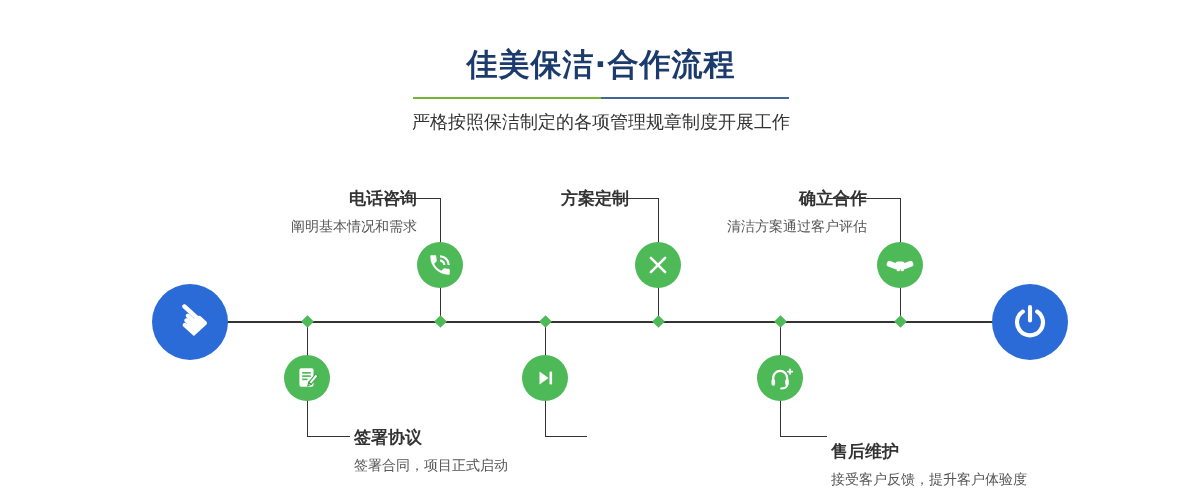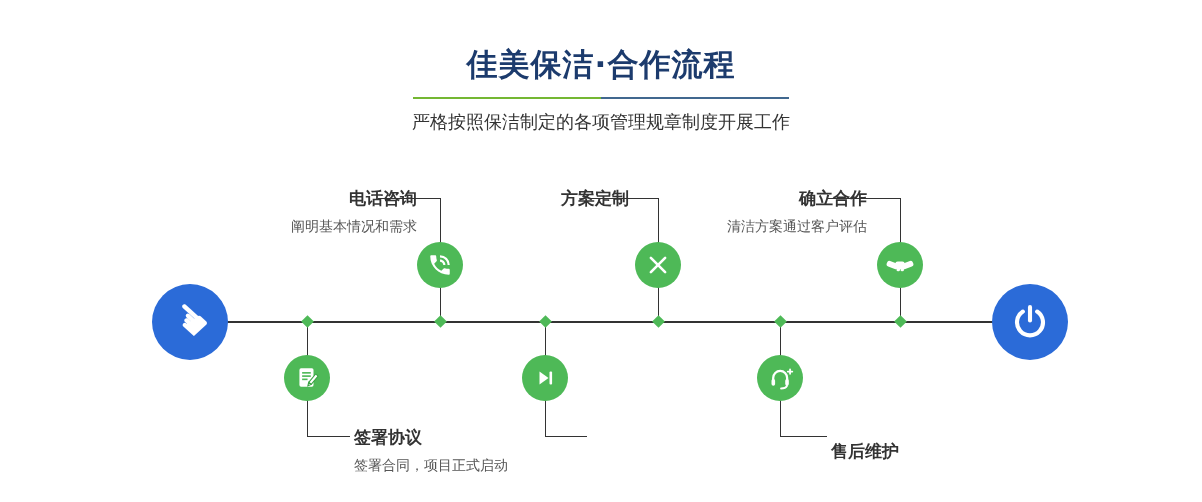--- a/index.html
+++ b/index.html
@@ -177,15 +177,16 @@
   <div class="label bottom l4">
     <div class="step-title">签署协议</div>
     <div class="step-desc">签署合同，项目正式启动</div>
   </div>
   <div class="label top l3">
     <div class="step-title">确立合作</div>
     <div class="step-desc">清洁方案通过客户评估</div>
   </div>
   <div class="label bottom l6">
     <div class="step-title">售后维护</div>
+    <div class="step-desc">接受客户反馈，提升客户体验度</div>
   </div>
 
 </div>
 
 </body></html>

